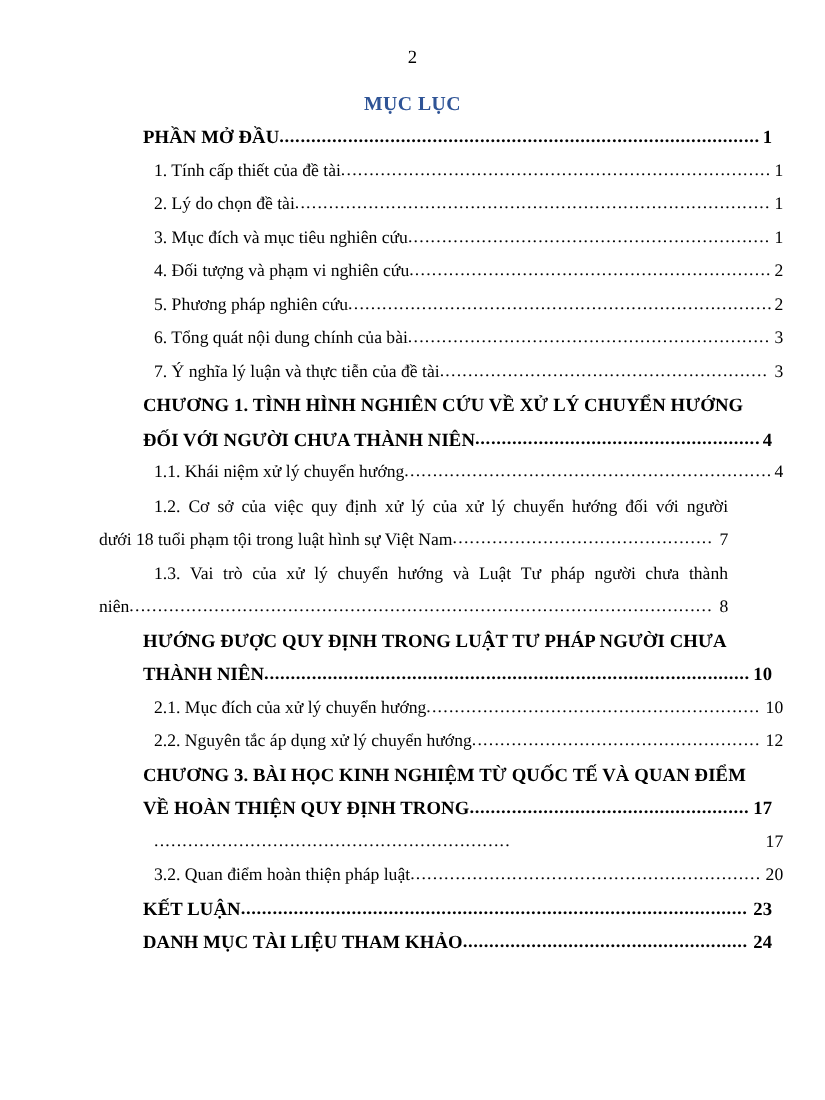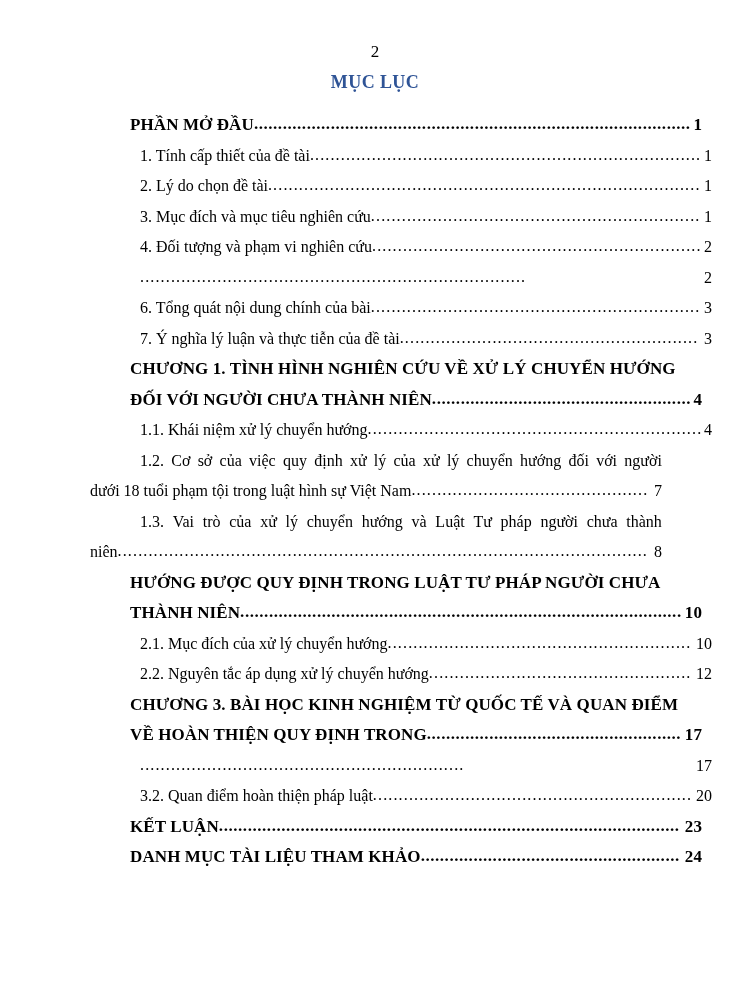--- a/index.html
+++ b/index.html
@@ -21,21 +21,21 @@
     top: 42px;
     left: 0;
     width: 750px;
     text-align: center;
     font-size: 17px;
     line-height: 20px;
     color: #000000;
   }
   .doc-title {
     position: absolute;
-    top: 72px;
+    top: 84px;
     left: 0;
     width: 750px;
     text-align: center;
     font-size: 18px;
     font-weight: bold;
     letter-spacing: 0.4px;
     color: #2f5496;
   }
   .toc {
     position: absolute;
@@ -156,20 +156,21 @@
       </div>
       <div class="entry lvl1">
         <div class="line first">
           <span class="label">4. Đối tượng và phạm vi nghiên cứu </span>
           <span class="leader">................................................................</span>
           <span class="pageno">2</span>
         </div>
       </div>
       <div class="entry lvl1">
         <div class="line first">
+          <span class="label">5. Phương pháp nghiên cứu </span>
           <span class="leader">...........................................................................</span>
           <span class="pageno">2</span>
         </div>
       </div>
       <div class="entry lvl1">
         <div class="line first">
           <span class="label">6. Tổng quát nội dung chính của bài </span>
           <span class="leader">................................................................</span>
           <span class="pageno">3</span>
         </div>

